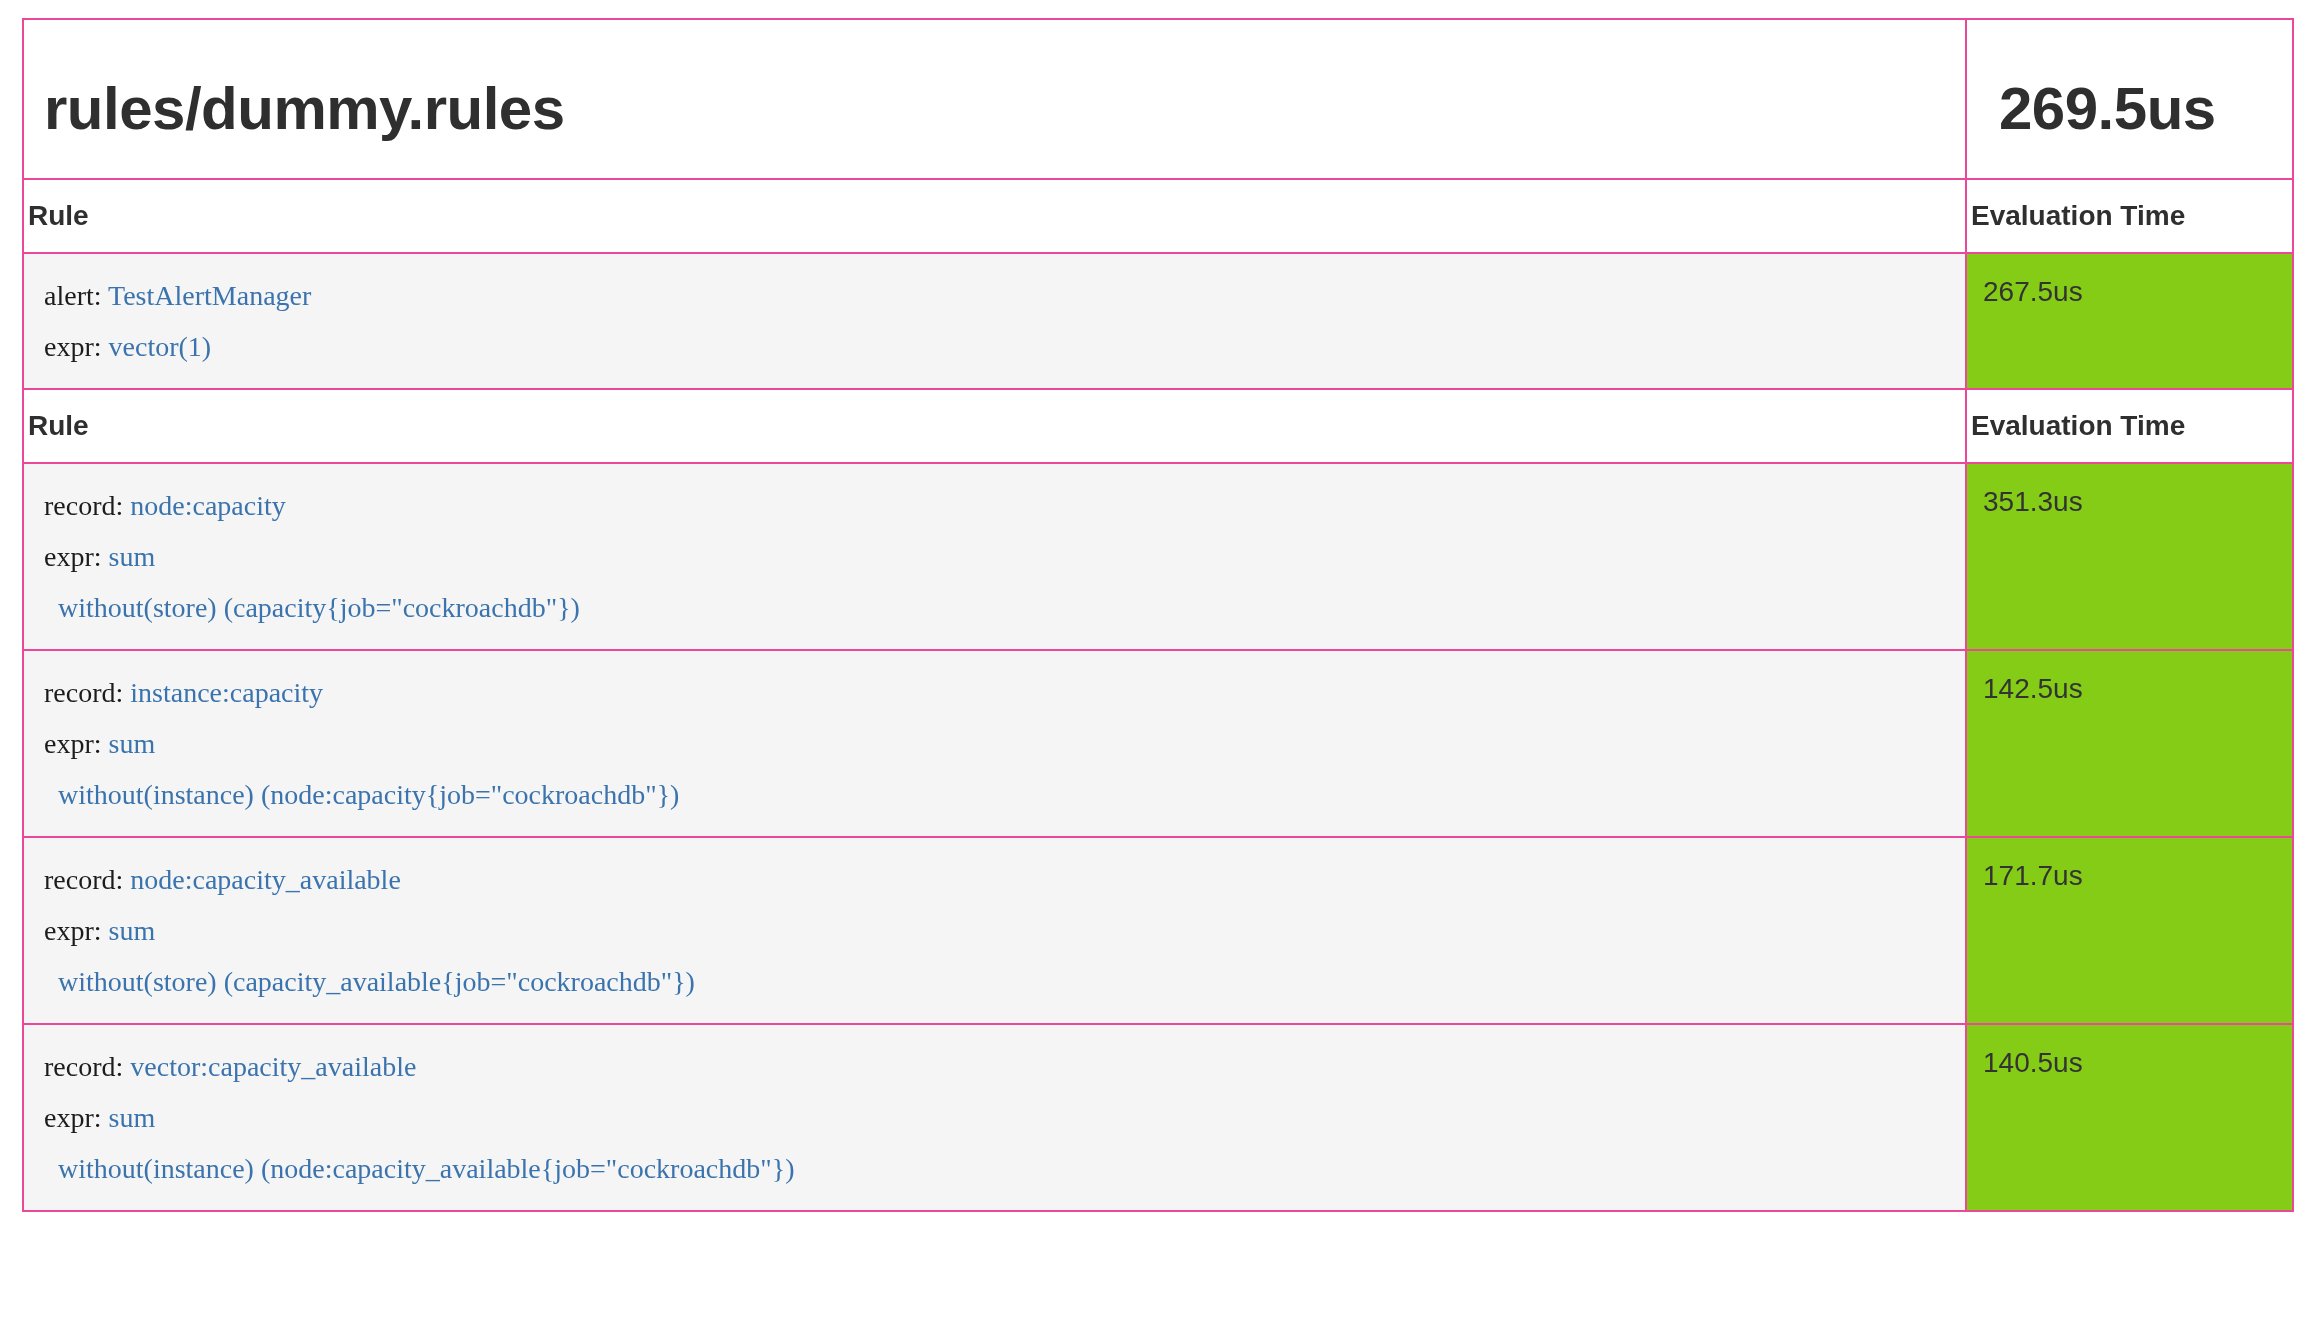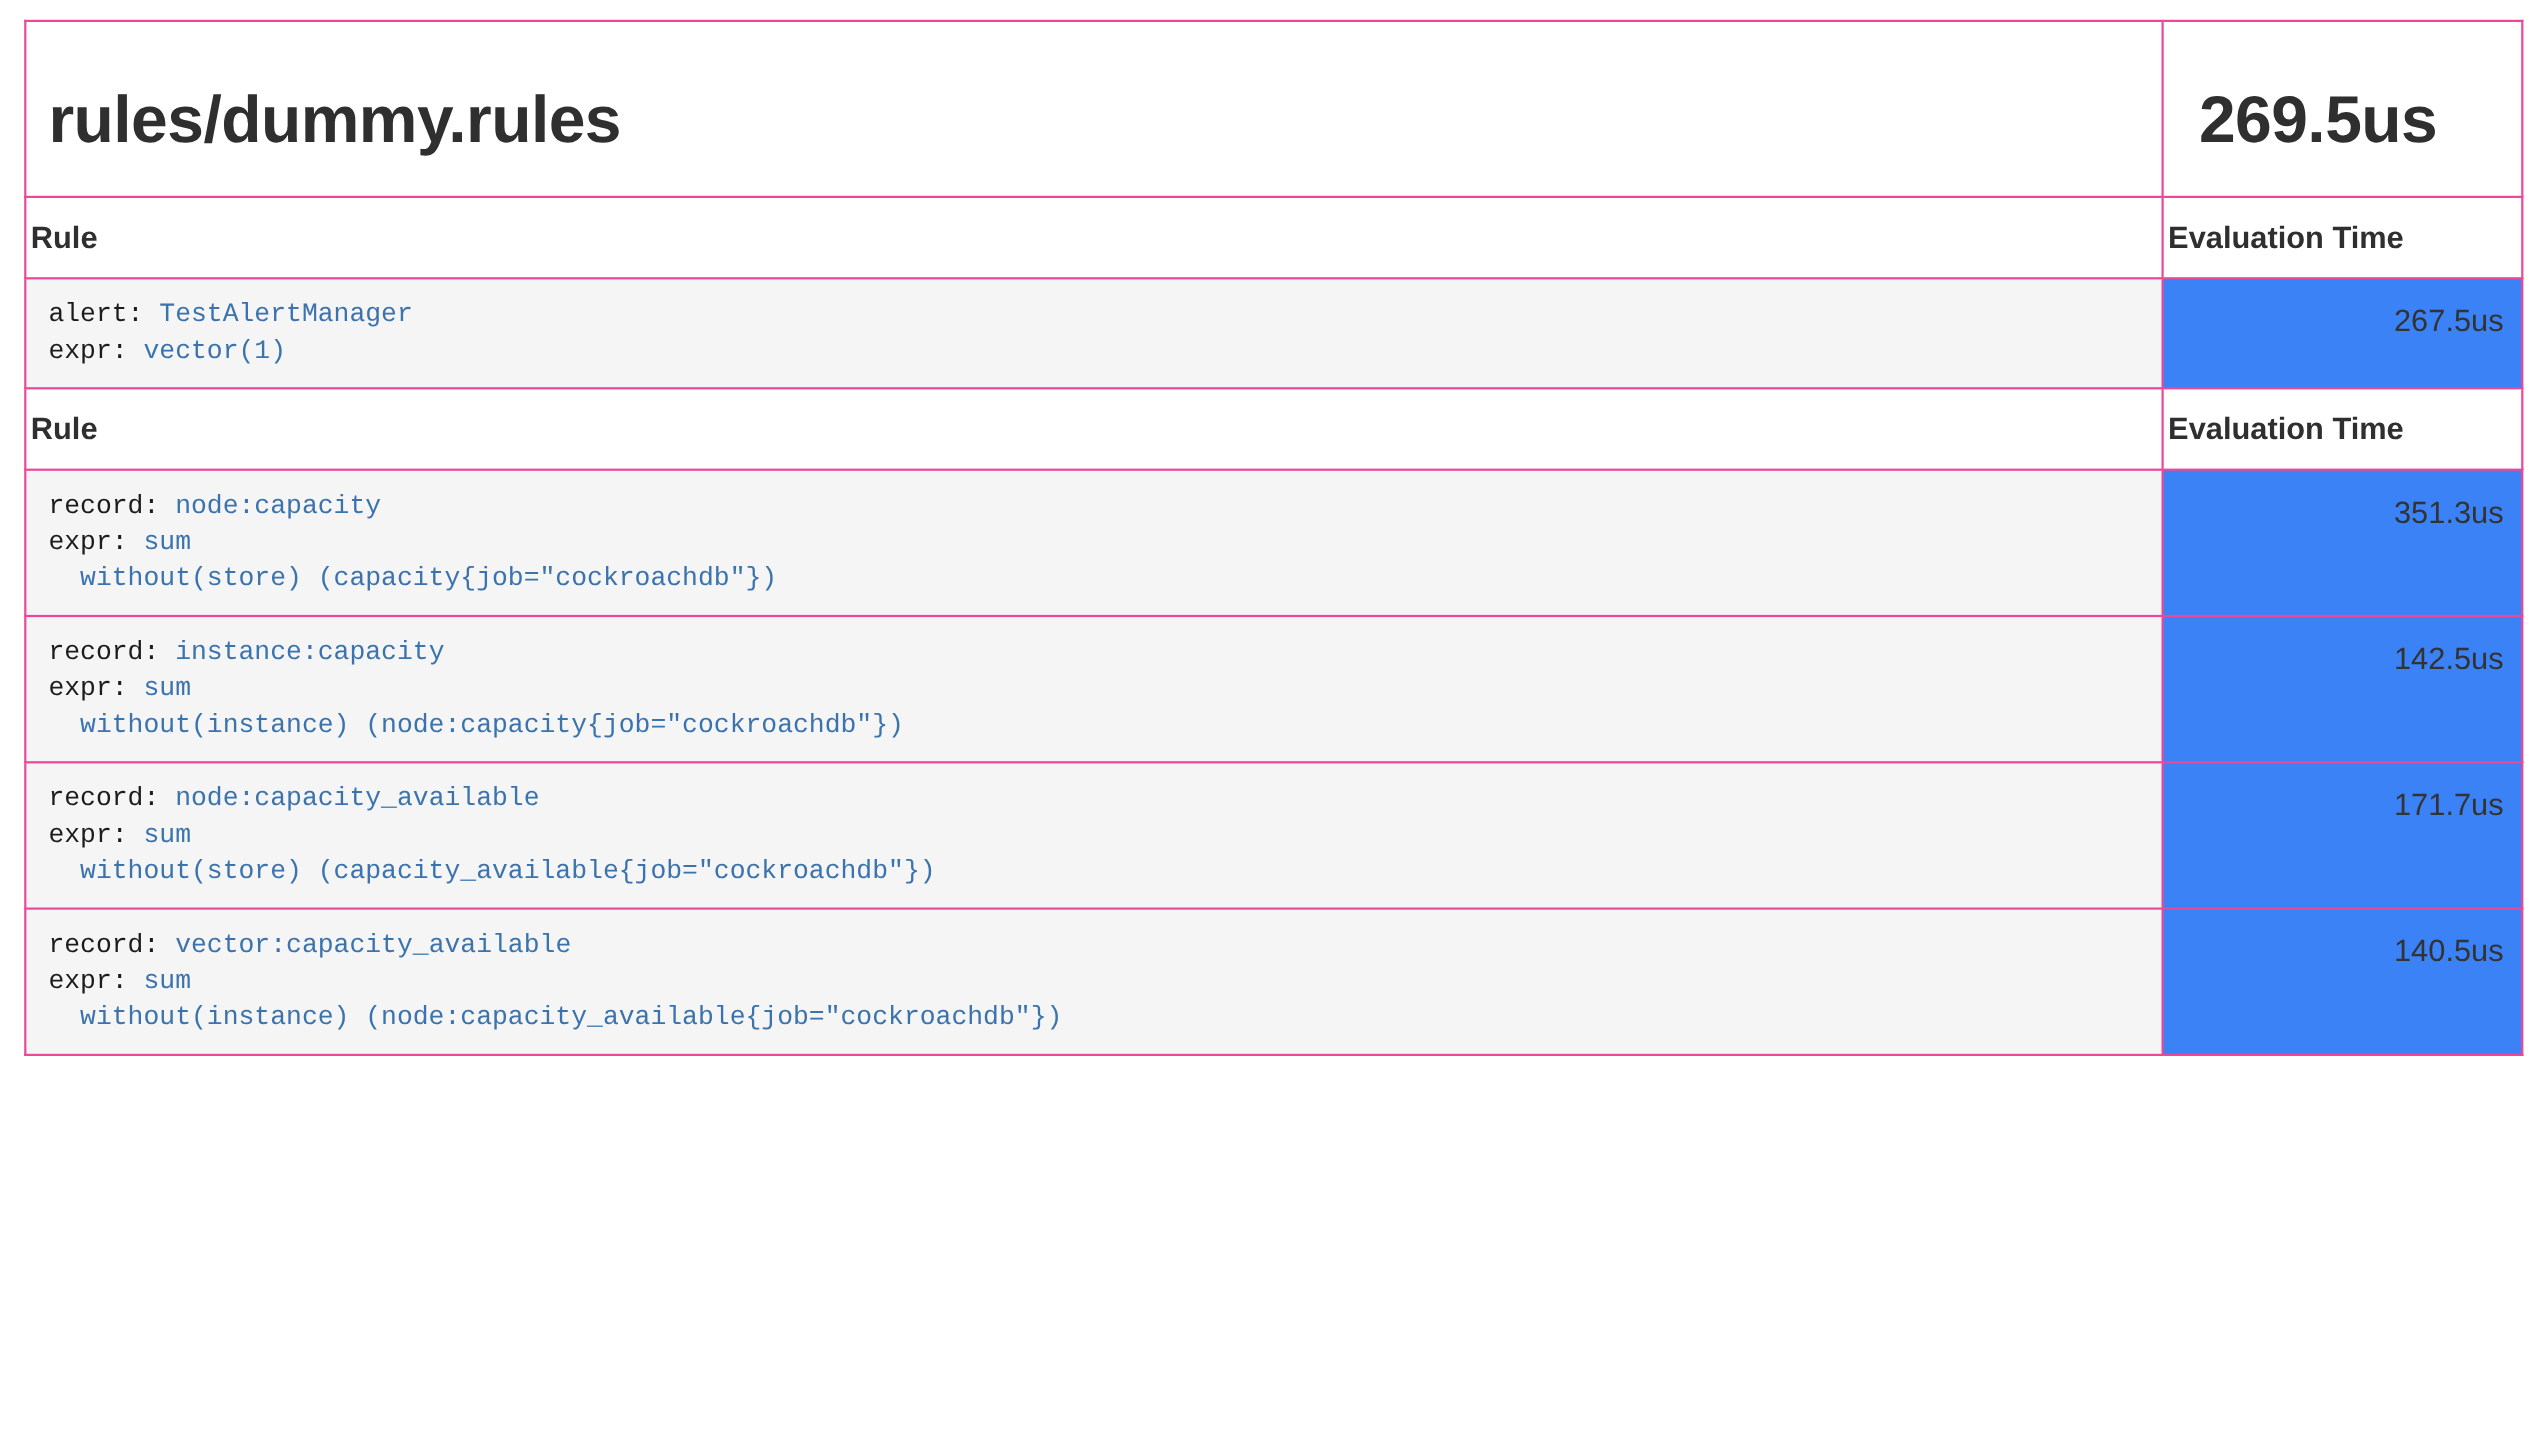--- a/index.html
+++ b/index.html
@@ -59,39 +59,38 @@
     color: #2f2f2f;
     background: #ffffff;
   }
   
   td.rule-cell {
     background: #f5f5f5;
     padding: 16px 20px;
   }
   td.rule-cell pre {
     margin: 0;
-    font-family: Liberation Mono, monospace;
-    font-size: 24px;
-    line-height: 33px;
+    font-family: Liberation Serif, serif;
+    font-size: 28px;
+    line-height: 51px;
     white-space: pre;
     color: #1c1c1c;
   }
   td.rule-cell pre .k { color: #1c1c1c; }
   td.rule-cell pre a.v {
     color: #3a73ad;
     text-decoration: none;
     cursor: pointer;
   }
   td.time-cell {
-    background: #3b82f6;
+    background: #84cc16;
     padding: 18px 16px;
     font-size: 28px;
     line-height: 40px;
     color: #333333;
-    text-align: right;
   }
   td.group-cell.time-col h2 { white-space: nowrap; }
   td.time-col { padding-left: 32px; padding-right: 16px; }
 </style>
 </head>
 <body>
 
 <div class="container">
 
   <table class="rules-table">

